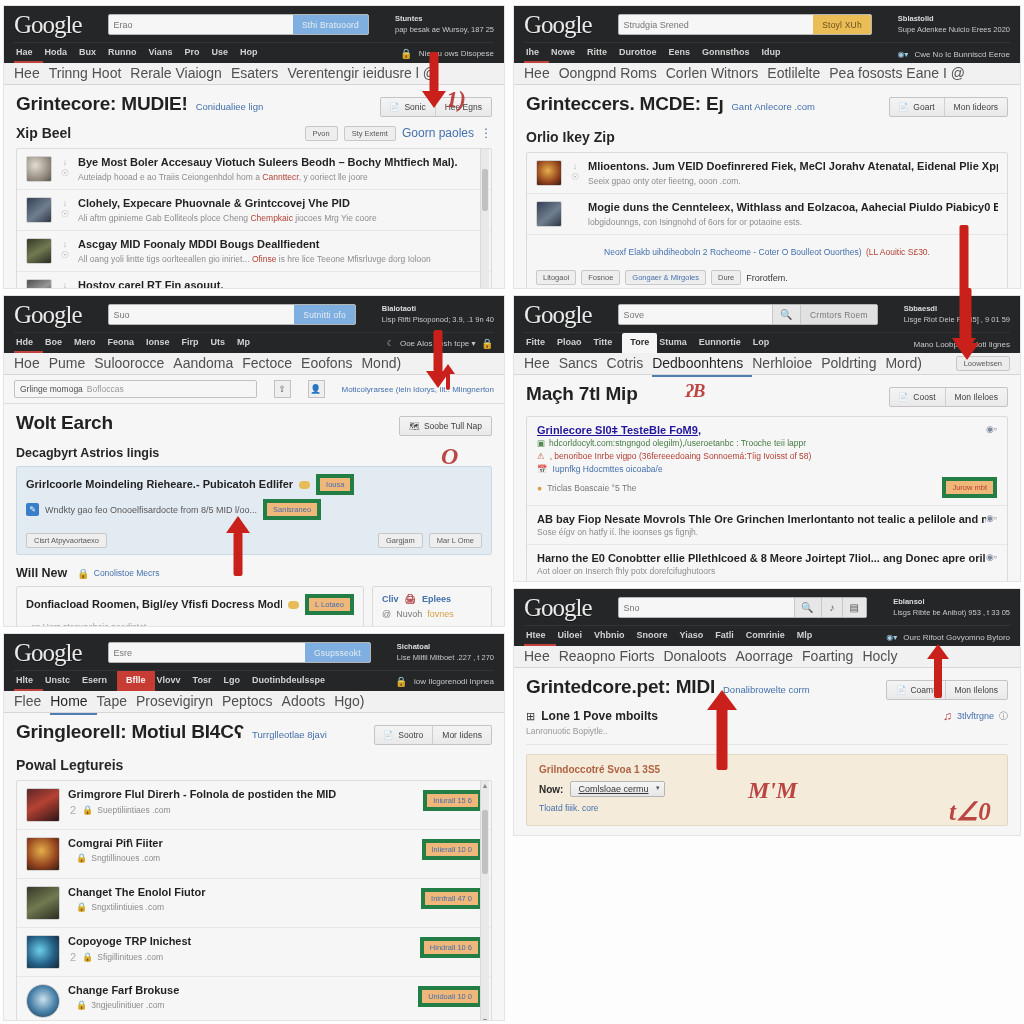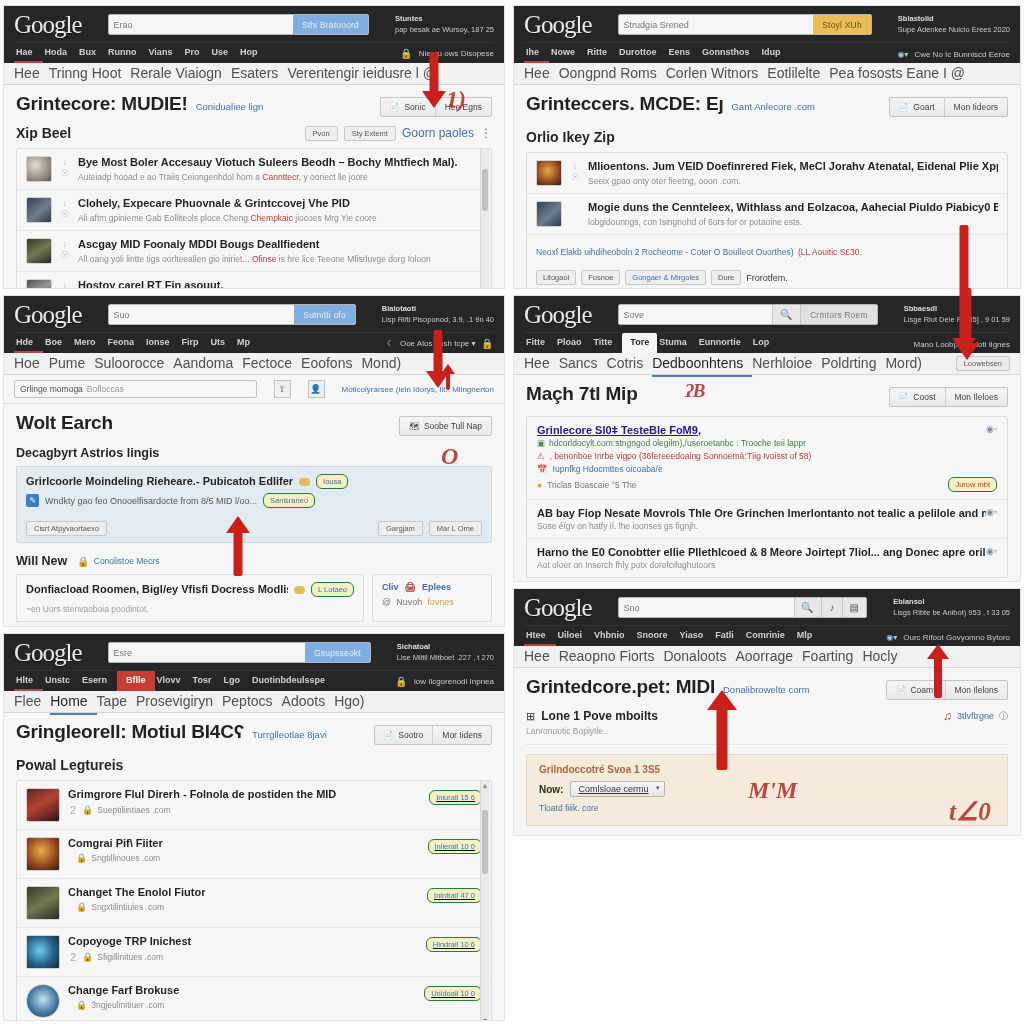--- a/index.html
+++ b/index.html
@@ -237,25 +237,25 @@
     line-height: 1.25; white-space: nowrap; overflow: hidden; text-overflow: clip;
   }
   .res-snip {
     font-size: 8.5px; color: #8d8d8d; margin-top: 2px;
     white-space: nowrap; overflow: hidden;
   }
   .res-snip .hl { color: #c0392b; }
   .res-host { font-size: 8.5px; color: #8d8d8d; display: flex; align-items: center; gap: 4px; margin-top: 2px;}
   .lockmini { color: #e8b53a; font-size: 9px; }
   .res-right {
-    flex: 0 0 auto; display: flex; align-items: center; gap: 5px; padding-top: 2px; text-decoration: underline;
+    flex: 0 0 auto; display: flex; align-items: center; gap: 5px; padding-top: 2px;
   }
   .pill {
-    font-size: 7.5px; color: #3b6fb6; border: 1px solid #15803d;
-    border-radius: 6px; padding: 2px 6px; background: #fef9c3; white-space: nowrap;
+    font-size: 7.5px; color: #3b6fb6; border: 4px solid #15803d;
+    border-radius: 0; padding: 2px 6px; background: #fdba74; white-space: nowrap;
   }
   .dot-yellow {
     width: 11px; height: 8px; border-radius: 5px; background: #f0c04a; display:inline-block;
   }
   .rank-num { font-size: 11px; color: #b0b0b0; padding: 0 2px; }
 
   
   .hl-row { background: #eaf3fb; border: 1px solid #cfe0ee; }
   .blue-ico {
     width: 13px; height: 13px; background: #2d7fd6; border-radius: 2px;
@@ -523,21 +523,21 @@
           </div>
         </div>
         <div class="resrow">
           <div class="thumb t2"></div>
           <div class="res-dl">&nbsp;</div>
           <div class="res-main">
             <div class="res-title">Mogie duns the Cennteleex, Withlass and Eolzacoa, Aahecial Piuldo Piabicy0 Betitiy</div>
             <div class="res-snip">lobgidounngs, con Isingnohd of 6ors for or potaoine ests.</div>
           </div>
         </div>
-        <div style="padding:6px 9px; border-top:1px solid #efefef;">
+        <div style="padding:6px 9px; border-top:1px solid #efefef;text-align:center;">
           <span style="font-size:8.5px;color:#3b6fb6;white-space:nowrap;">Neoxf Elakb uihdiheoboln 2 Rocheome - Coter O Boulleot Ouorthes)</span>
           <span style="font-size:8.5px;color:#c0392b;white-space:nowrap;">(LL Aouitic S£30.</span>
         </div>
         <div class="tagline">
           <span class="tag plain">Litogaoi</span>
           <span class="tag plain">Fosnoe</span>
           <span class="tag">Gongaer &amp; Mirgoles</span>
           <span class="tag plain">Dure</span>
           <span class="plaintext">Frorotfem.</span>
         </div>

